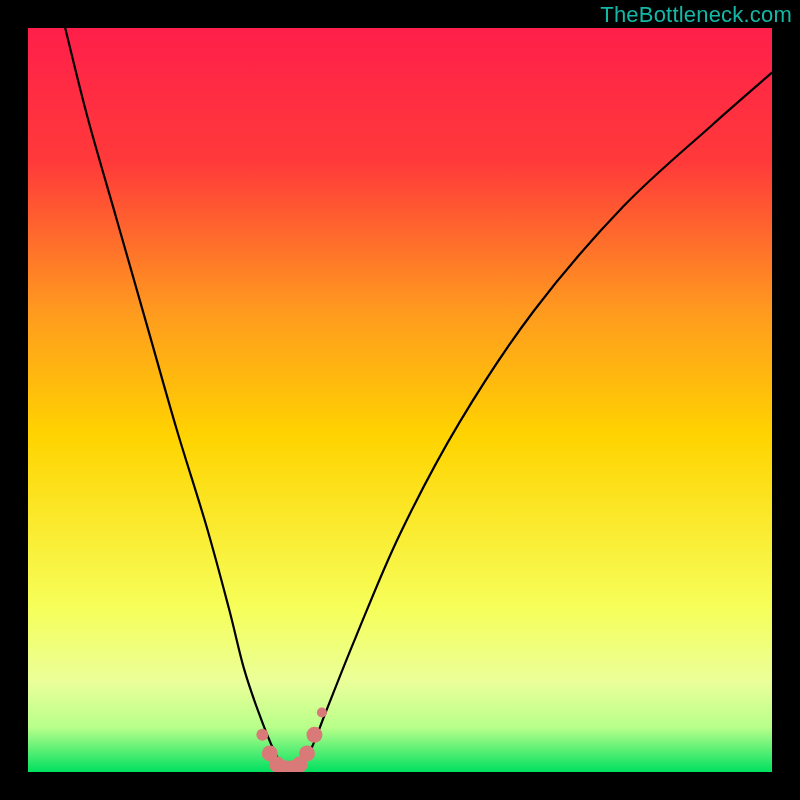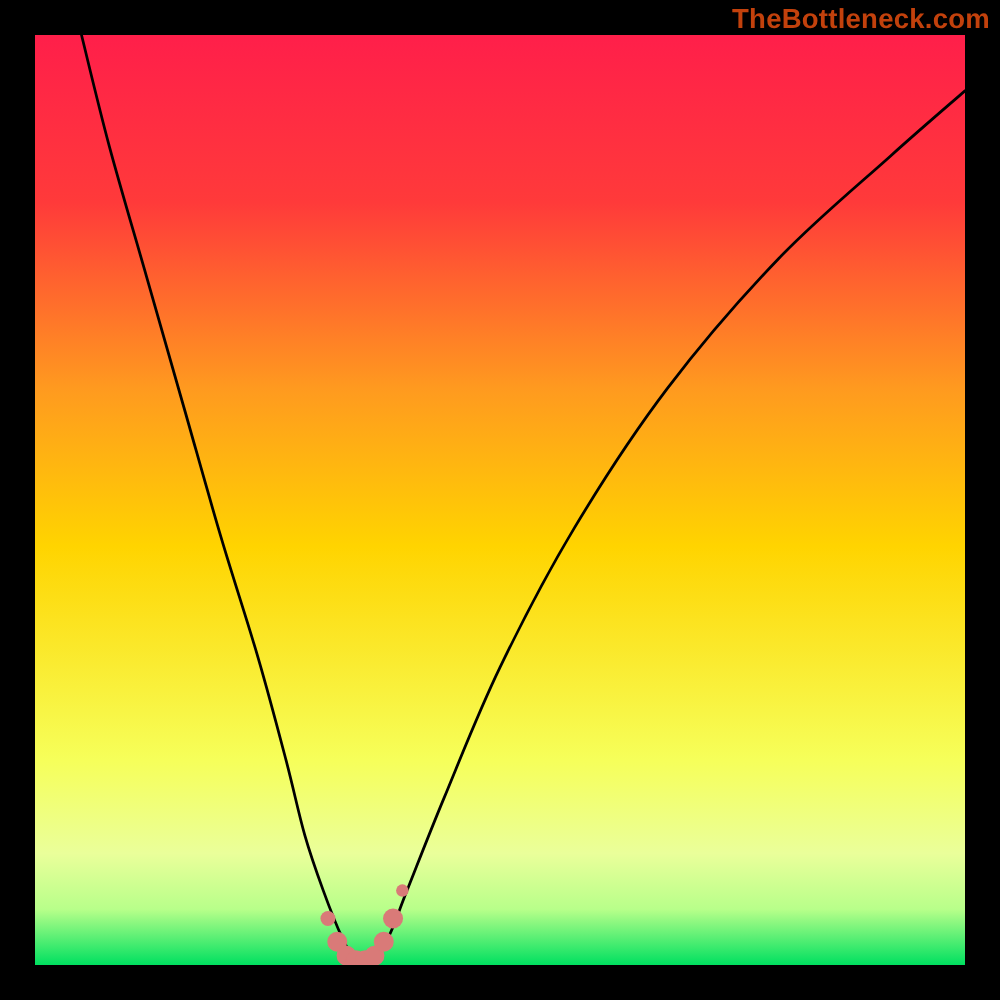--- a/index.html
+++ b/index.html
@@ -14,23 +14,23 @@
   .frame {
     position: absolute;
     top: 0; left: 0;
     width: 800px; height: 800px;
     background: #000;
   }
   .watermark {
     position: absolute;
     top: 2px;
     right: 8px;
-    color: #c2410c;
+    color: #14b8a6;
     font-size: 22px;
-    font-weight: 700;
+    font-weight: 400;
     letter-spacing: 0.2px;
   }
   svg {
     position: absolute;
     top: 0; left: 0;
   }
 </style>
 </head>
 <body>
 

